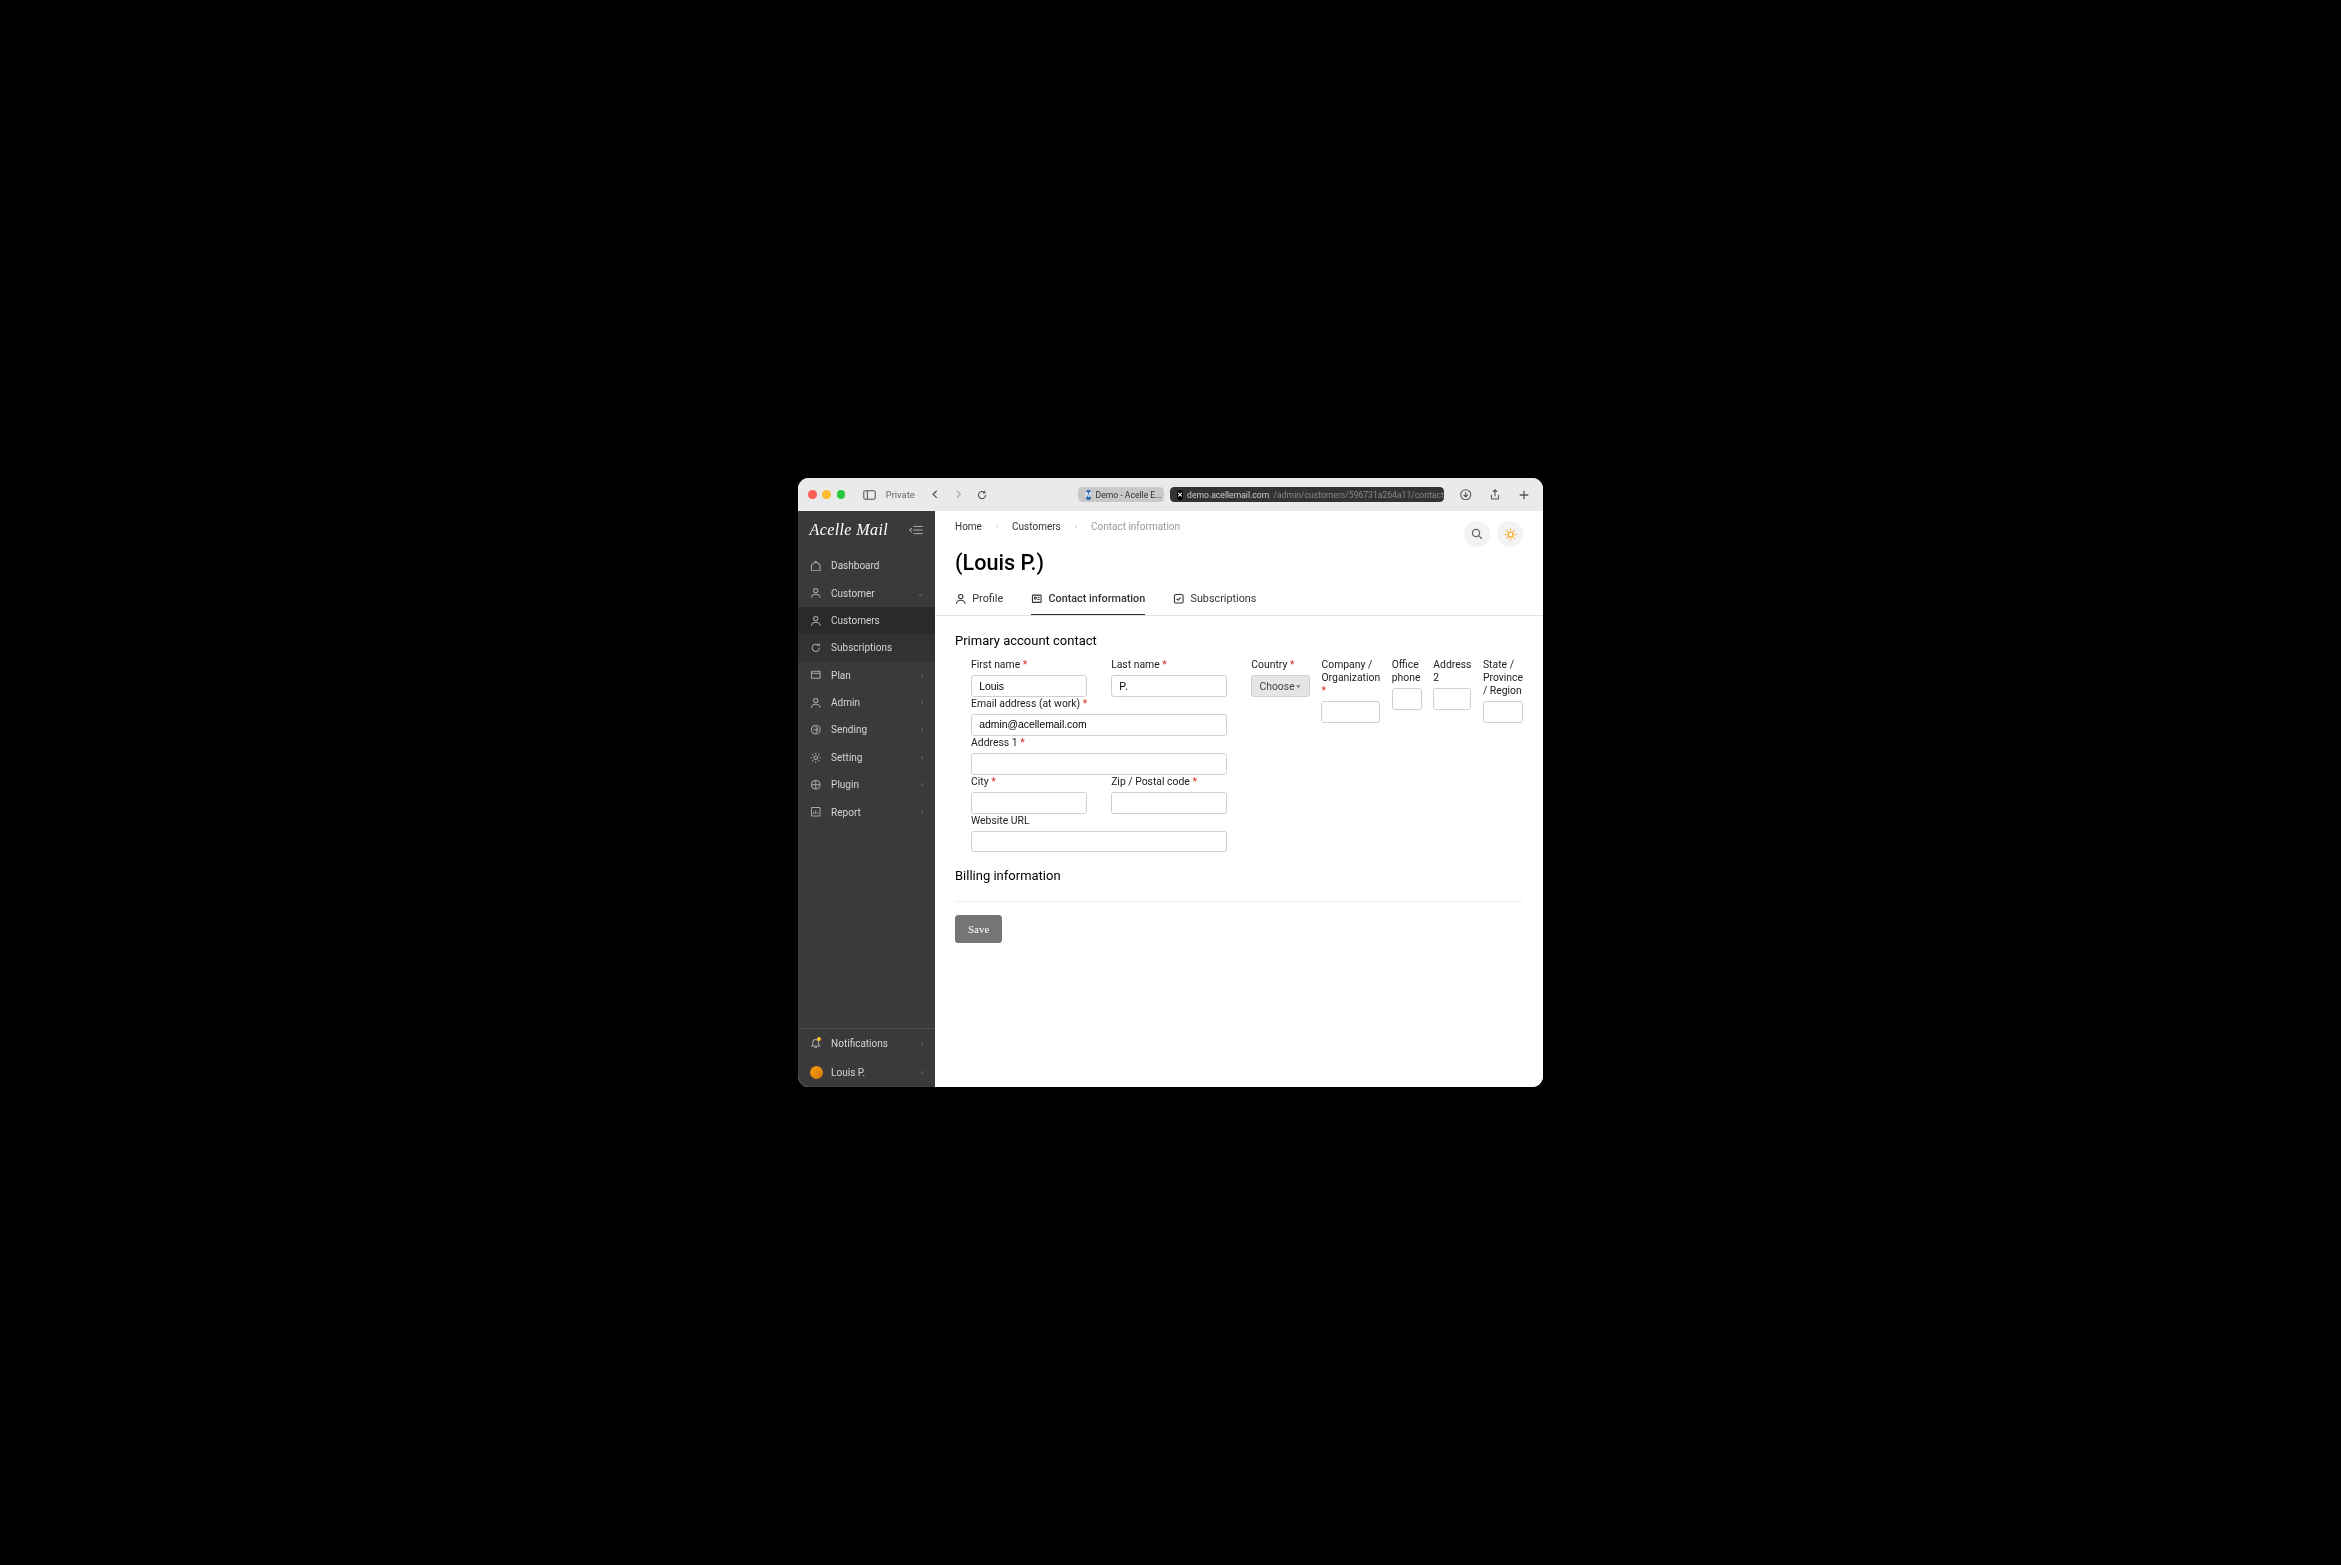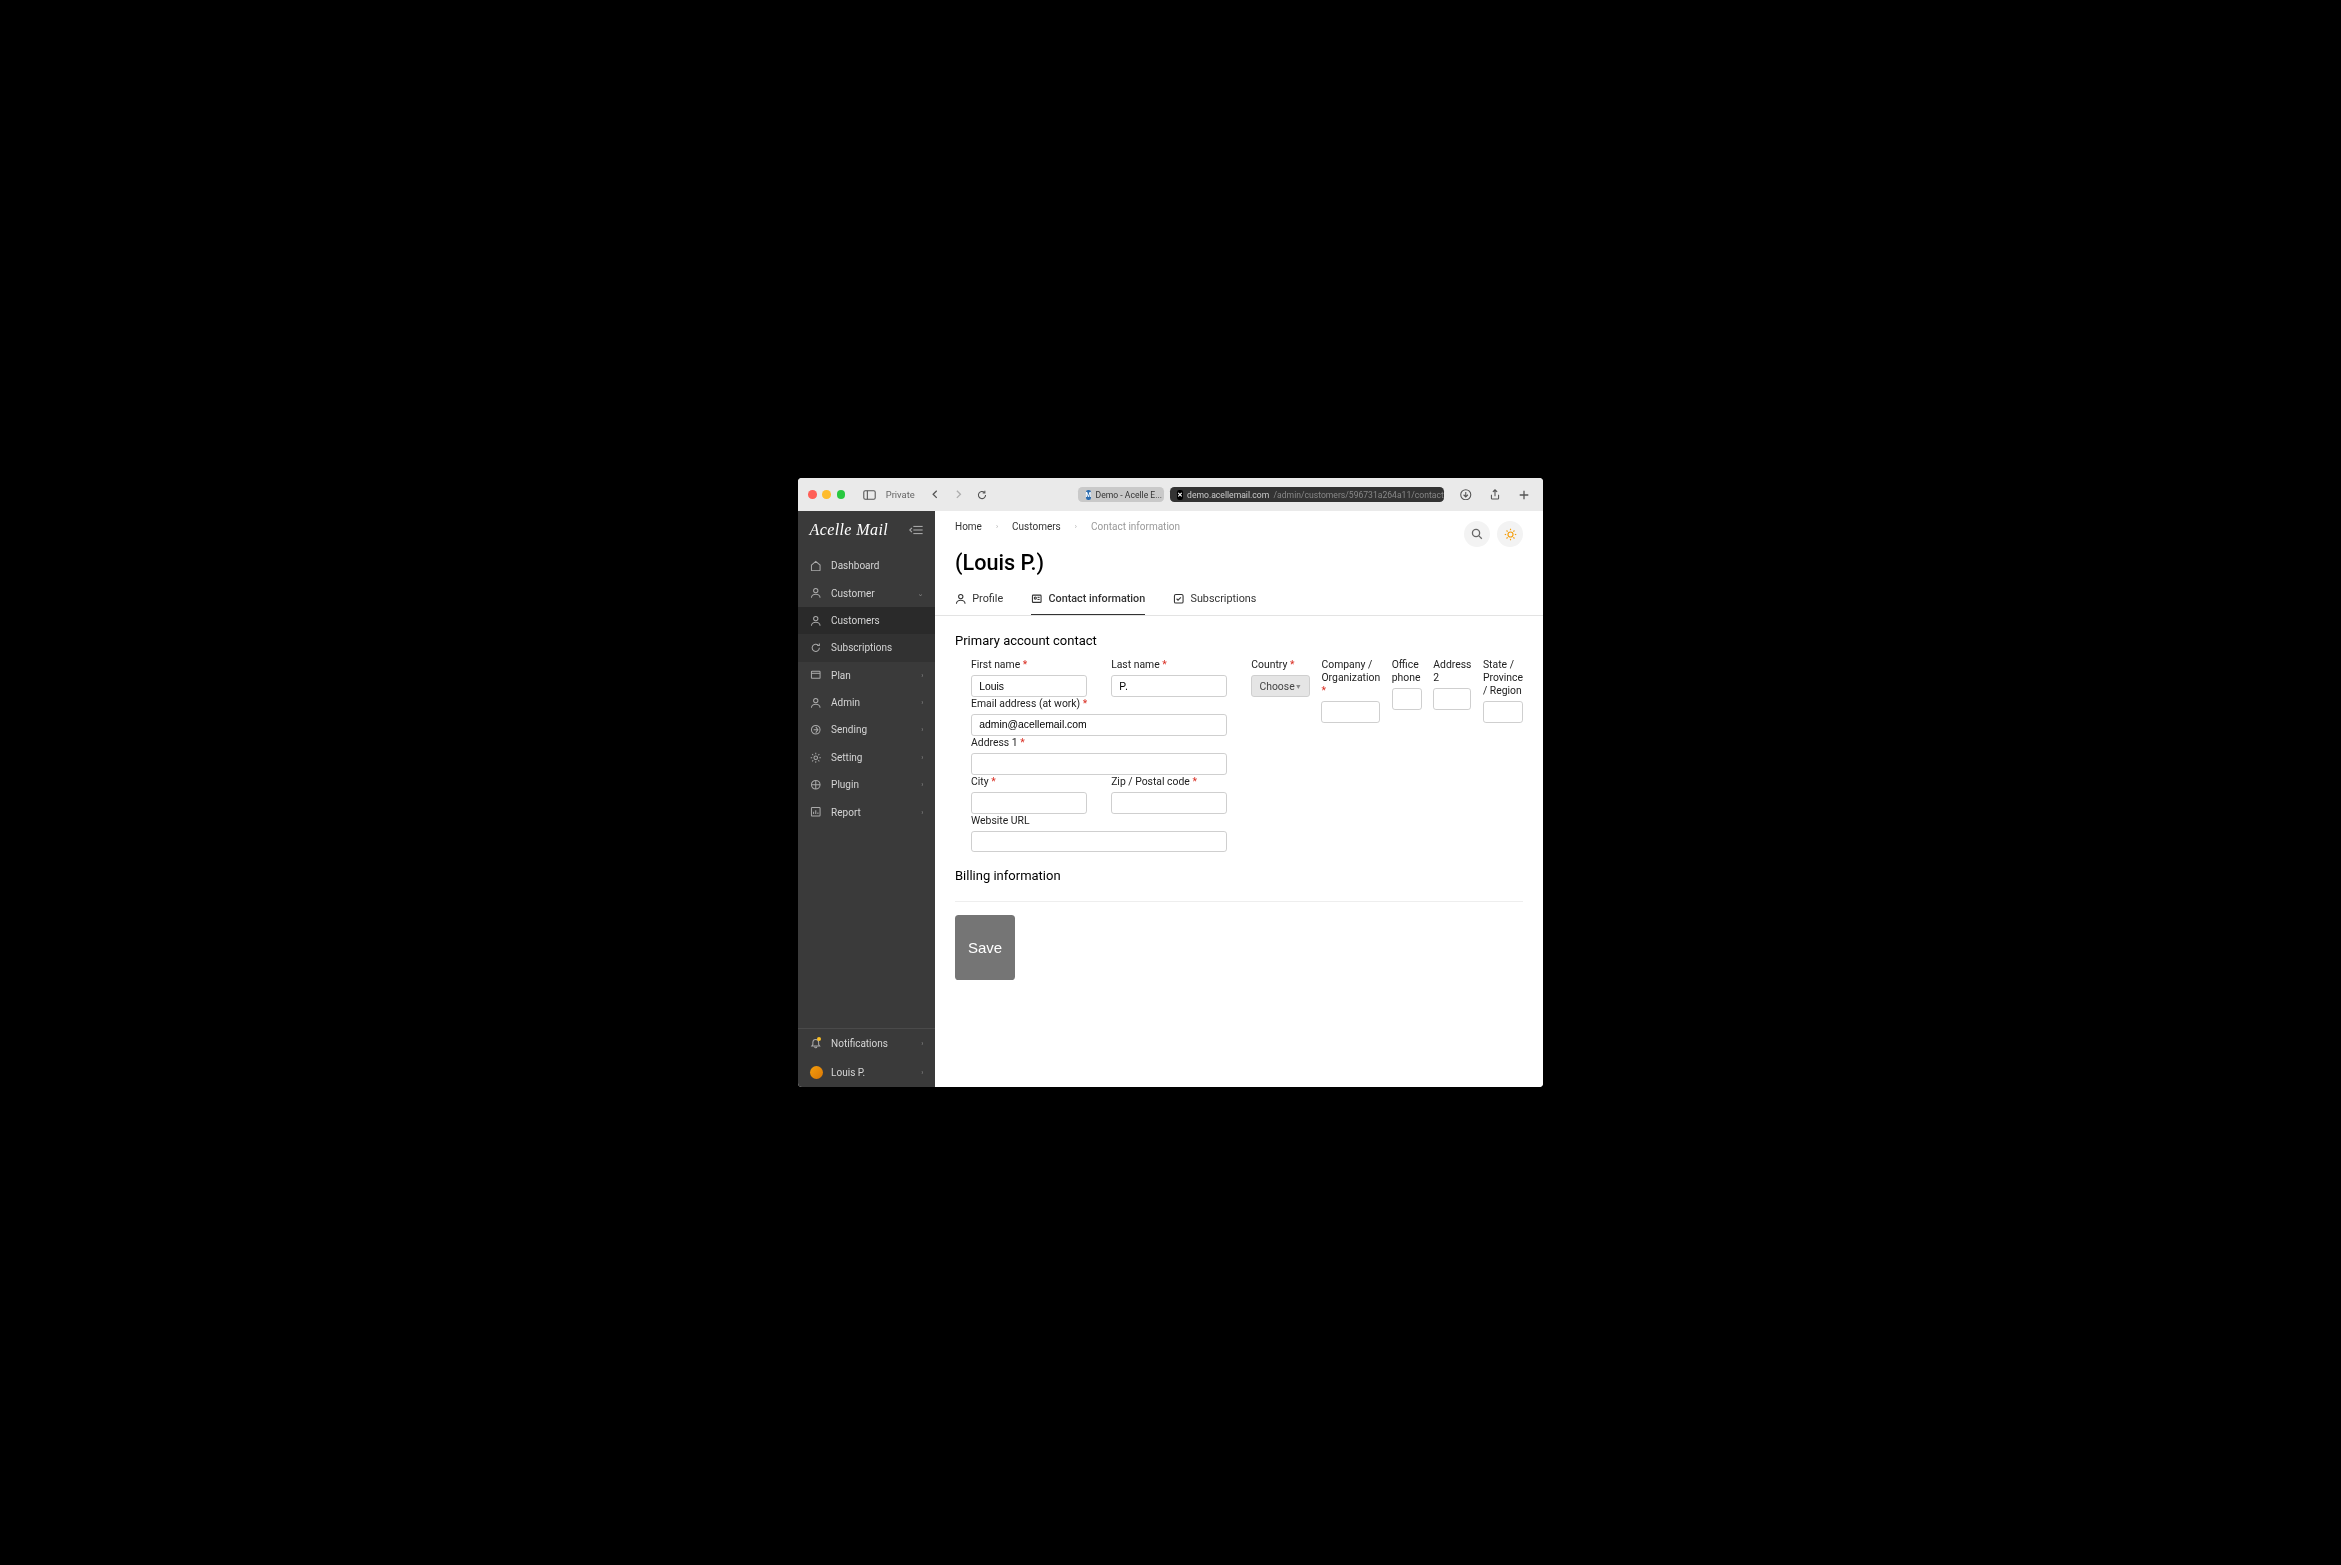--- a/index.html
+++ b/index.html
@@ -8,21 +8,21 @@
   background: #000;
   display: flex;
   align-items: center;
   justify-content: center;
   min-height: 100vh;
   padding: 29px;
 }
 .window {
   width: 745px;
   background: #fff;
-  border-radius: 4px;
+  border-radius: 11px;
   overflow: hidden;
   box-shadow: 0 14.4px 43px rgba(0,0,0,0.6);
 }
 
 .browser-bar {
   height: 33px;
   background: #eaeaea;
   display: flex;
   align-items: center;
   padding: 0 10px;
@@ -163,23 +163,24 @@
   justify-content: space-between;
   color: #444;
   cursor: pointer;
 }
 .hr { border: none; border-top: 0.7px solid #eee; margin: 17.3px 0 13px; }
 .save-btn {
   background: #757575;
   color: #fff;
   border: none;
   border-radius: 3.6px;
-  padding: 24px 13px;
-  font-size: 15px;
+  padding: 8px 13px;
+  font-size: 11px;
   cursor: pointer;
+  font-family: Liberation Serif, serif;
 }
 svg { display: block; }
 </style>
 </head>
 <body>
 
 <div class="window">
 
   <div class="browser-bar">
     <div class="traffic-lights">

